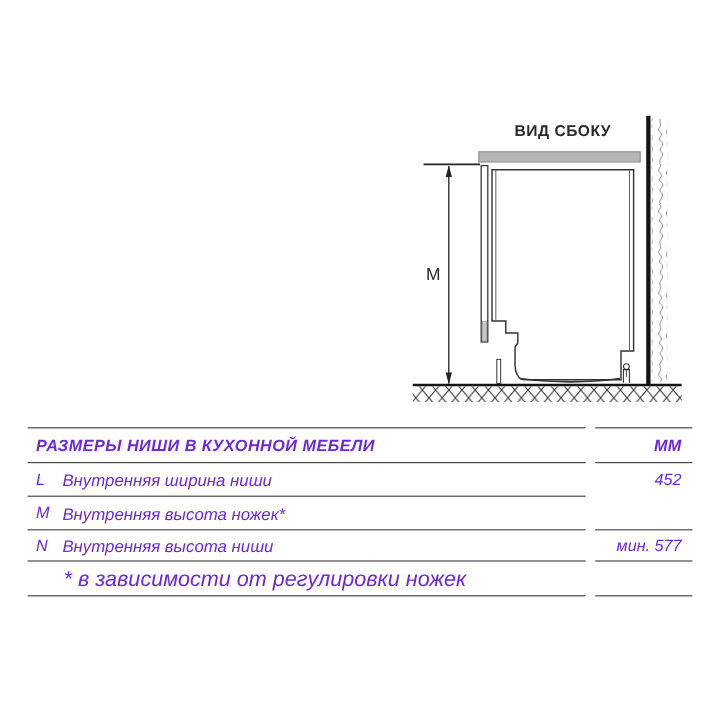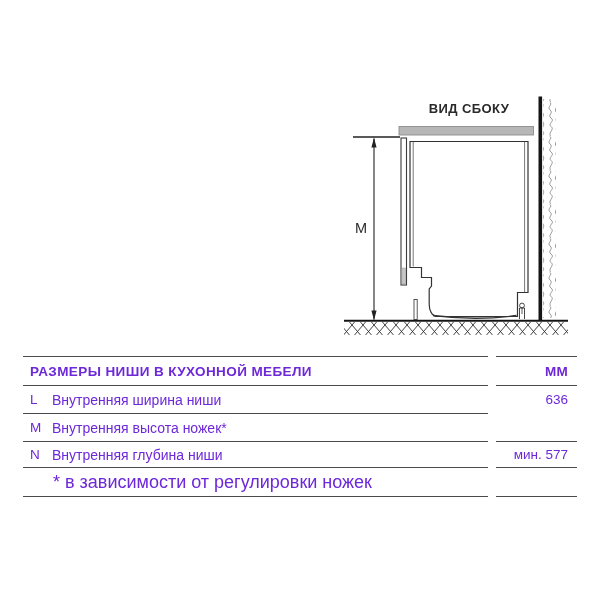--- a/index.html
+++ b/index.html
@@ -6,21 +6,21 @@
   .page{
     position:relative;width:600px;height:600px;background:#ffffff;overflow:hidden;
     font-family:"Liberation Sans", sans-serif;color:#6d28d9;
   }
   .diagram{position:absolute;left:0;top:0;width:600px;height:355px;}
   .diagram svg{display:block;}
 
   
   .spec-table{position:absolute;left:23px;top:356px;width:554px;}
   .t-row{display:flex;align-items:stretch;}
-  .t-row .c{border-top:1.6px solid #4a4a4a;display:flex;align-items:center;}
+  .t-row .c{border-top:1.6px solid #4a4a4a;display:flex;align-items:center;font-style:italic;}
   .t-row .cl{width:465px;}
   .t-row .gap{width:8px;}
   .t-row .cr{flex:1;justify-content:flex-end;padding-right:9px;text-align:center;}
   .h-row .c{height:28px;}
   .r-row .c{height:27px;}
   .r3-row .c{height:25px;}
   .f-row .c{height:28px;}
   .b-row .c{height:0;}
   .h-title{font-weight:700;font-size:13.5px;letter-spacing:.4px;padding-left:7px;white-space:nowrap;}
   .h-unit{font-weight:700;font-size:13.5px;letter-spacing:.3px;}
@@ -98,36 +98,36 @@
         </div>
     </div>
 
     <div class="t-row r-row">
       <div class="c cl">
         <span class="key">L</span>
         <span class="lbl">Внутренняя ширина ниши</span>
       </div>
       <div class="gap"></div>
       <div class="c cr">
-          <span class="val">636</span>
+          <span class="val">452</span>
         </div>
     </div>
 
     <div class="t-row r-row">
       <div class="c cl">
         <span class="key">M</span>
         <span class="lbl">Внутренняя высота ножек*</span>
       </div>
       <div class="gap"></div>
     </div>
 
     <div class="t-row r3-row">
       <div class="c cl">
         <span class="key">N</span>
-        <span class="lbl">Внутренняя глубина ниши</span>
+        <span class="lbl">Внутренняя высота ниши</span>
       </div>
       <div class="gap"></div>
       <div class="c cr">
           <span class="val">мин. 577</span>
         </div>
     </div>
 
     <div class="t-row f-row">
       <div class="c cl">
           <span class="foot-note">* в зависимости от регулировки ножек</span>

